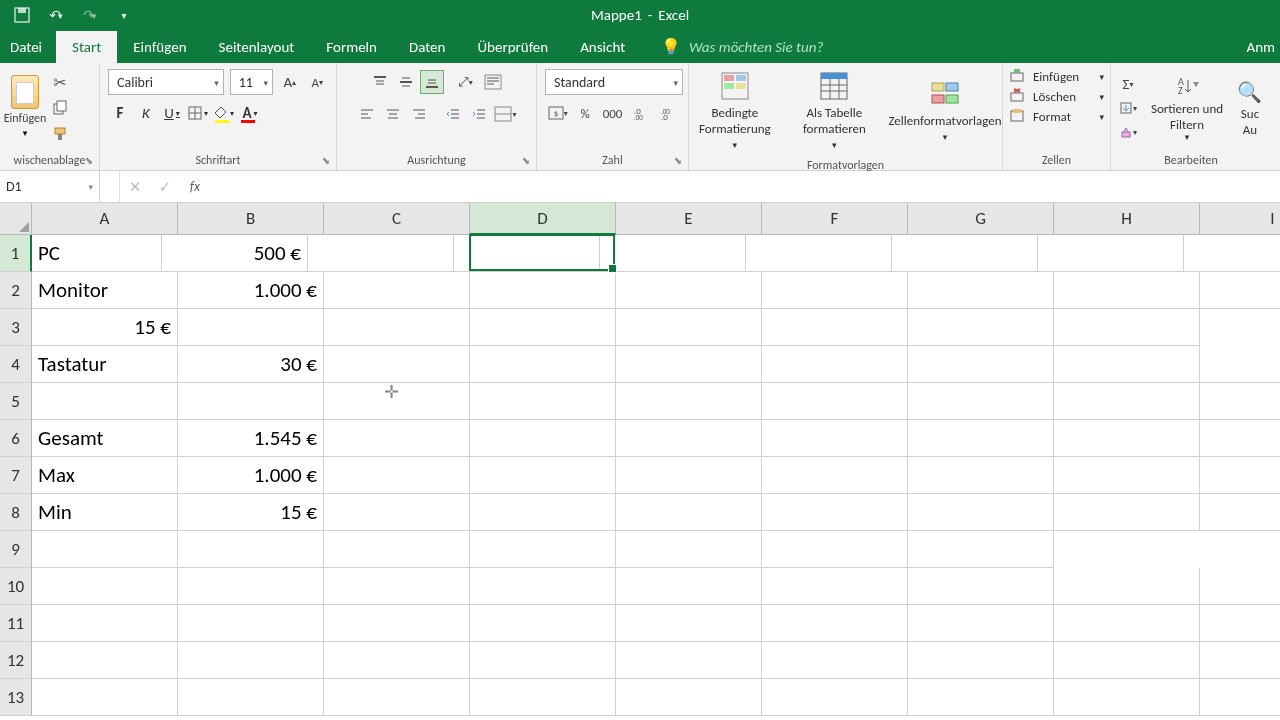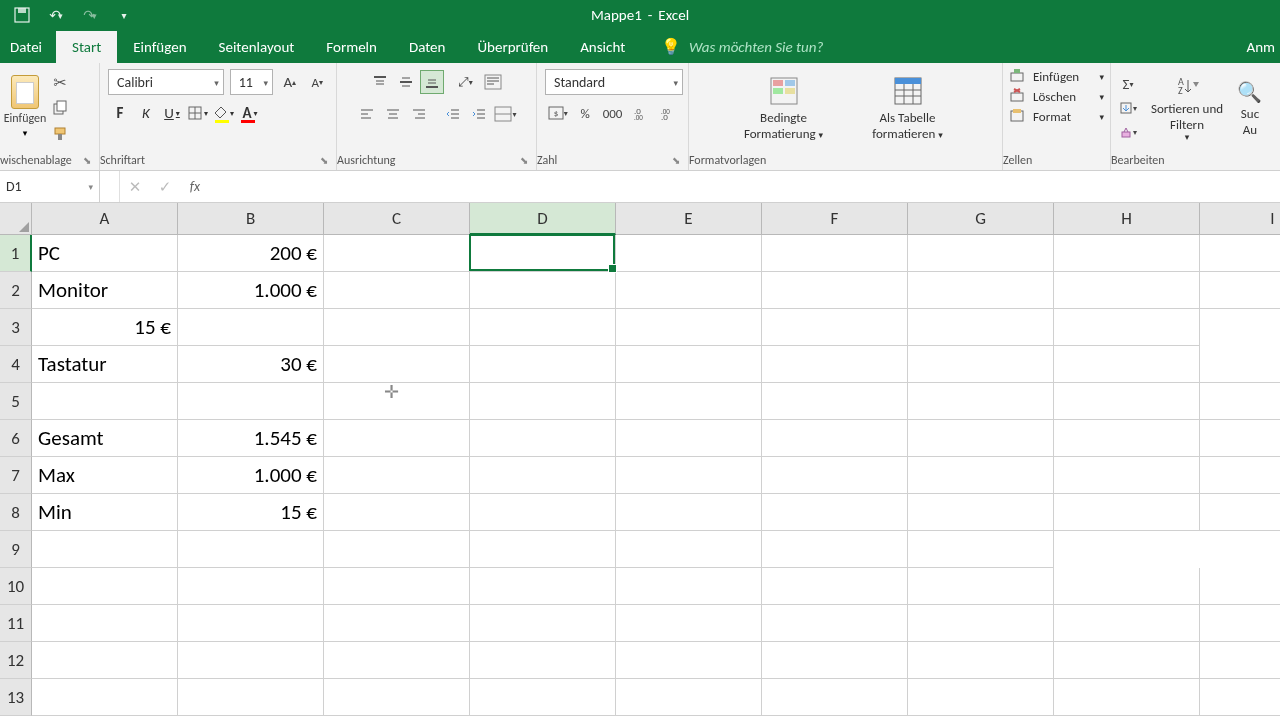--- a/index.html
+++ b/index.html
@@ -21,21 +21,21 @@
   .rtab.datei { padding-left: 10px; padding-right: 14px; }
   .rtab.active { background: #f3f3f3; color: #0f7a3d; }
   .rtab.tellme { display: flex; align-items: center; gap: 8px; color: #aee3c5; font-style: italic; padding-left: 20px; }
   .rtab.tellme .bulb { font-style: normal; font-size: 16px; color: #aee3c5; }
   .ribbon-right { position: absolute; right: 5px; color: #fff; font-size: 15px; padding: 7px 0; }
 
   
   .ribbon { background: #f3f3f3; height: 108px; border-bottom: 1px solid #d0d0d0; display: flex; }
   .group { border-right: 1px solid #d8d8d8; display: flex; flex-direction: column; position: relative; }
   .group-body { flex: 1; display: flex; align-items: center; padding: 4px 6px; gap: 4px; }
-  .group-label { text-align: left; font-size: 12px; color: #555; padding-bottom: 3px; position: relative; }
+  .group-label { text-align: center; font-size: 12px; color: #555; padding-bottom: 3px; position: relative; }
   .group-label .launcher { position: absolute; right: 4px; bottom: 4px; width: 12px; height: 12px; font-size: 10px; color: #888; }
 
   
   .clip { width: 100px; }
   .clip .group-body { flex-direction: row; gap: 6px; }
   .paste-big { width: 38px; height: 74px; display: flex; flex-direction: column; align-items: center; justify-content: flex-start; padding-top: 4px; gap: 2px; }
   .paste-icon { width: 28px; height: 34px; background: linear-gradient(#fceabb, #f0c674); border: 1px solid #c49c3a; border-radius: 3px; position: relative; }
   .paste-icon::after { content: ''; position: absolute; top: 6px; left: 4px; right: 4px; bottom: 4px; background: #fff; border: 1px solid #ccc; }
   .paste-lbl { font-size: 12px; color: #444; }
   .clip-small { display: flex; flex-direction: column; gap: 6px; }
@@ -391,20 +391,31 @@
               <rect x="2" y="2" width="26" height="26" fill="none" stroke="#666"></rect>
               <rect x="2" y="2" width="26" height="6" fill="#4a90d9"></rect>
               <line x1="2" y1="14" x2="28" y2="14" stroke="#666"></line>
               <line x1="2" y1="20" x2="28" y2="20" stroke="#666"></line>
               <line x1="11" y1="8" x2="11" y2="28" stroke="#666"></line>
               <line x1="20" y1="8" x2="20" y2="28" stroke="#666"></line>
             </svg>
           </div>
         <div class="blbl"><span>Als Tabelle formatieren</span> <span class="bdd">▾</span></div>
       </div>
+      <div class="big-btn">
+        <div class="bicon">
+            <svg width="30" height="30">
+              <rect x="2" y="4" width="12" height="8" fill="#e8e0a0" stroke="#b0a050"></rect>
+              <rect x="16" y="4" width="12" height="8" fill="#a0c8e8" stroke="#5080b0"></rect>
+              <rect x="2" y="16" width="12" height="8" fill="#e8a0a0" stroke="#b05050"></rect>
+              <rect x="16" y="16" width="12" height="8" fill="#a0e8a0" stroke="#50a050"></rect>
+            </svg>
+          </div>
+        <div class="blbl"><span>Zellenformatvorlagen</span> <span class="bdd">▾</span></div>
+      </div>
     </div>
     <div class="group-label">Formatvorlagen</div>
   </div>
 
   <div class="group cells-grp">
     <div class="group-body">
       <div class="cell-row">
         <div class="cicon">
             <svg width="16" height="16">
               <rect x="2" y="6" width="12" height="8" fill="none" stroke="#666"></rect>
@@ -515,22 +526,22 @@
       <div class="row-h">7</div>
       <div class="row-h">8</div>
       <div class="row-h">9</div>
       <div class="row-h">10</div>
       <div class="row-h">11</div>
       <div class="row-h">12</div>
       <div class="row-h">13</div>
     </div>
   <div class="cells-area" id="cells-area">
       <div class="cell-row-grid">
-        <div class="cell A" style="width: 146px;">PC</div>
-        <div class="cell B" style="width: 146px;">200 €</div>
+        <div class="cell A" style="width: 130px;">PC</div>
+        <div class="cell B" style="width: 146px;">500 €</div>
         <div class="cell C" style="width: 146px;"></div>
         <div class="cell D" style="width: 146px;"></div>
         <div class="cell E" style="width: 146px;"></div>
         <div class="cell F" style="width: 146px;"></div>
         <div class="cell G" style="width: 146px;"></div>
         <div class="cell H" style="width: 146px;"></div>
         <div class="cell I" style="width: 146px;"></div>
       </div>
       <div class="cell-row-grid">
         <div class="cell A" style="width: 146px;">Monitor</div>

